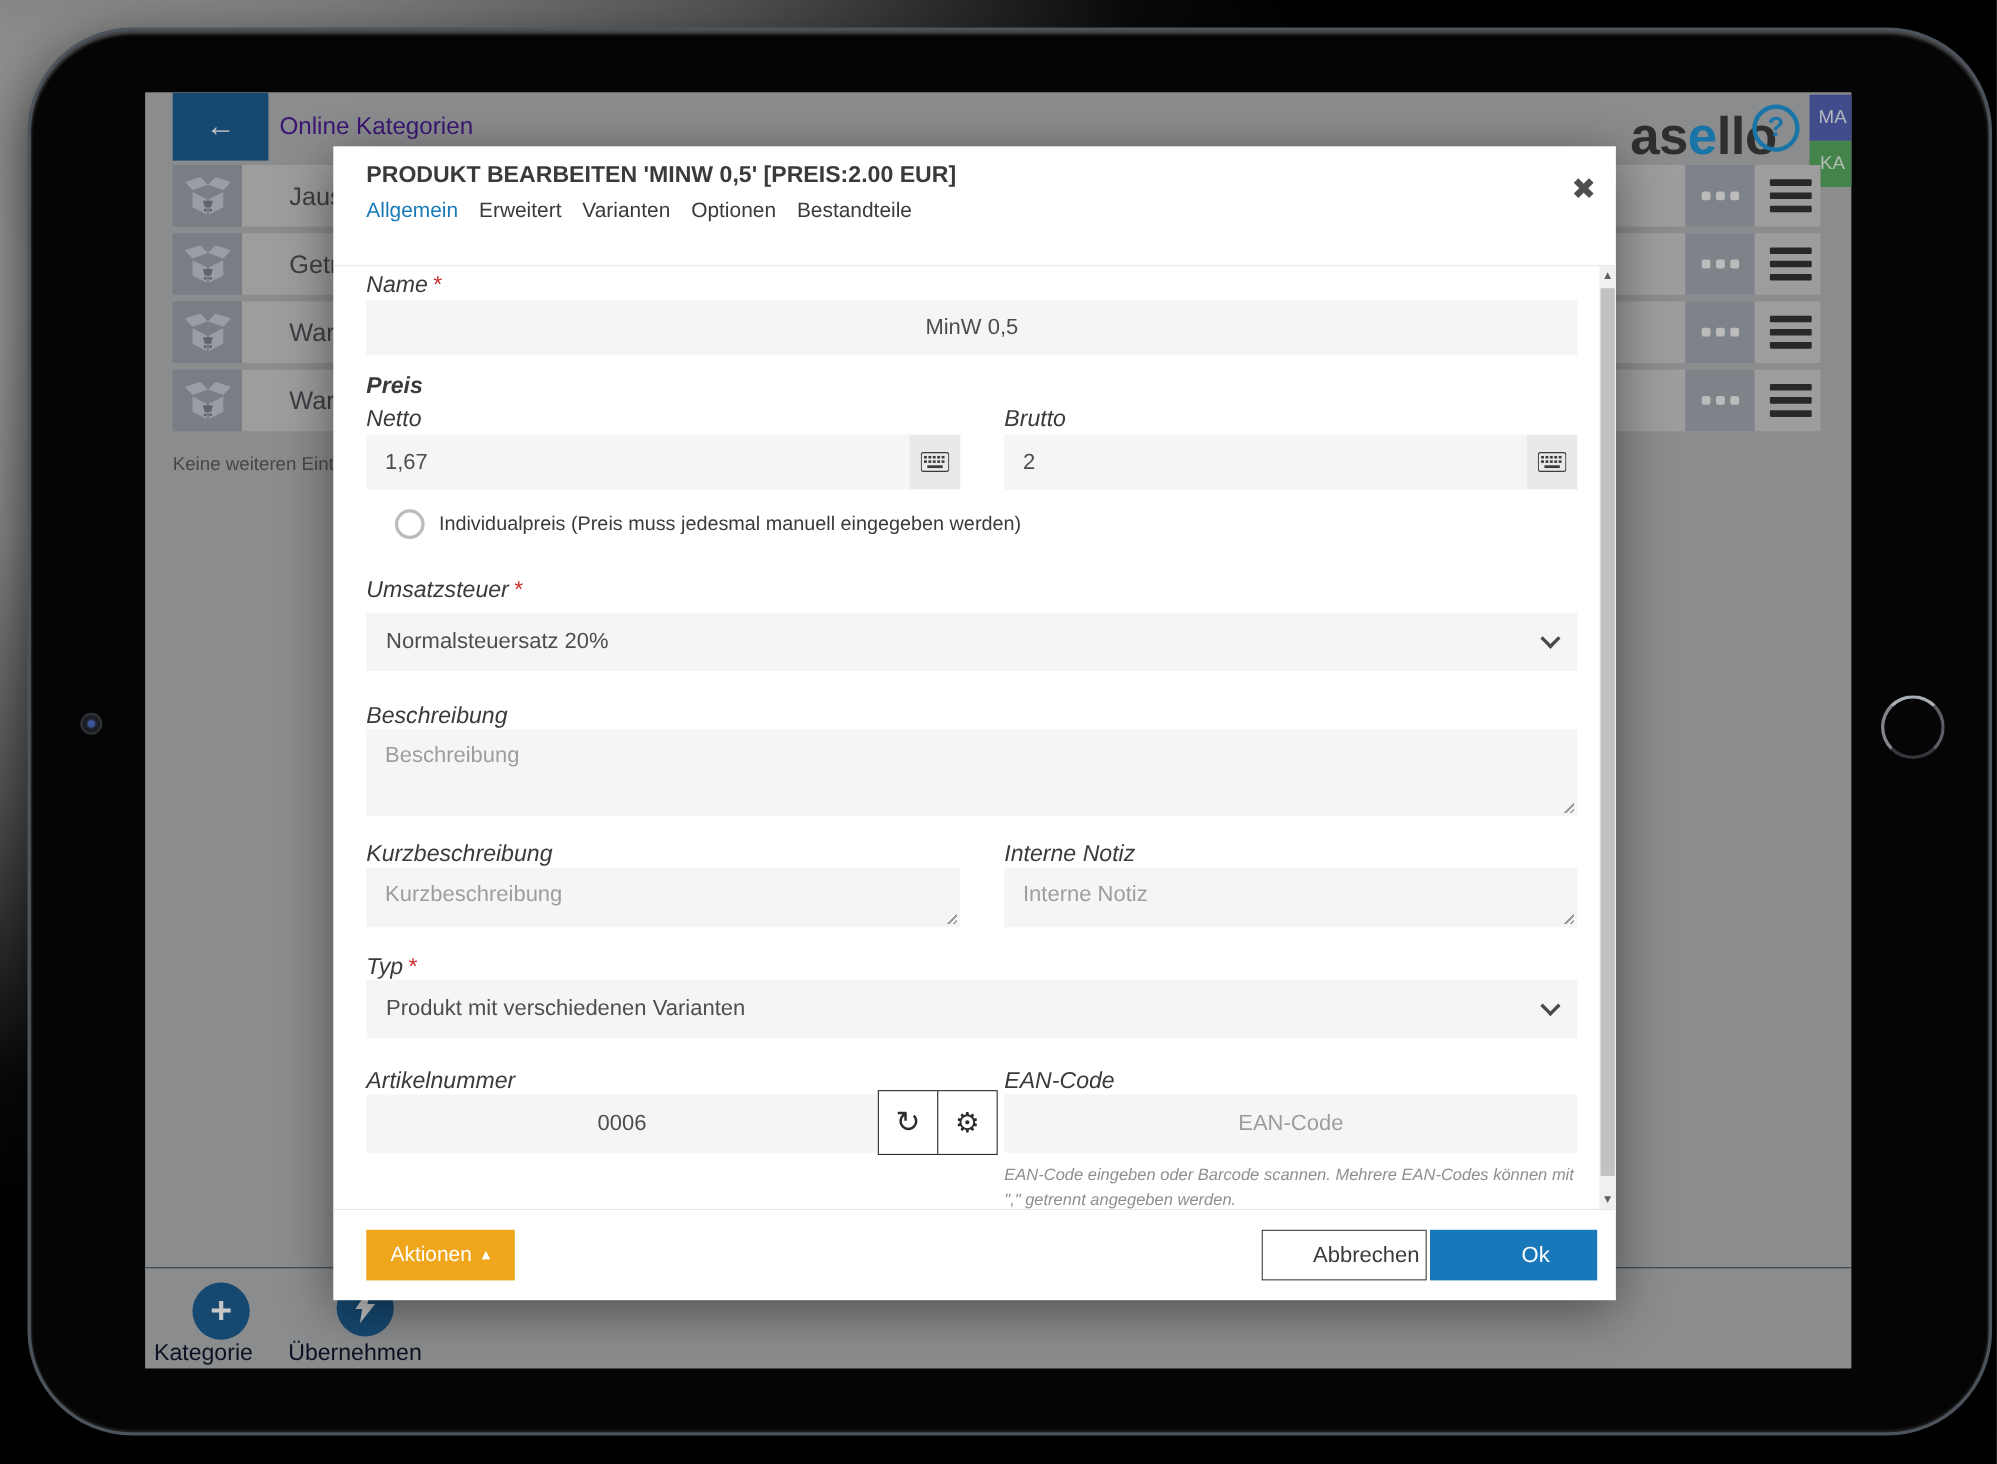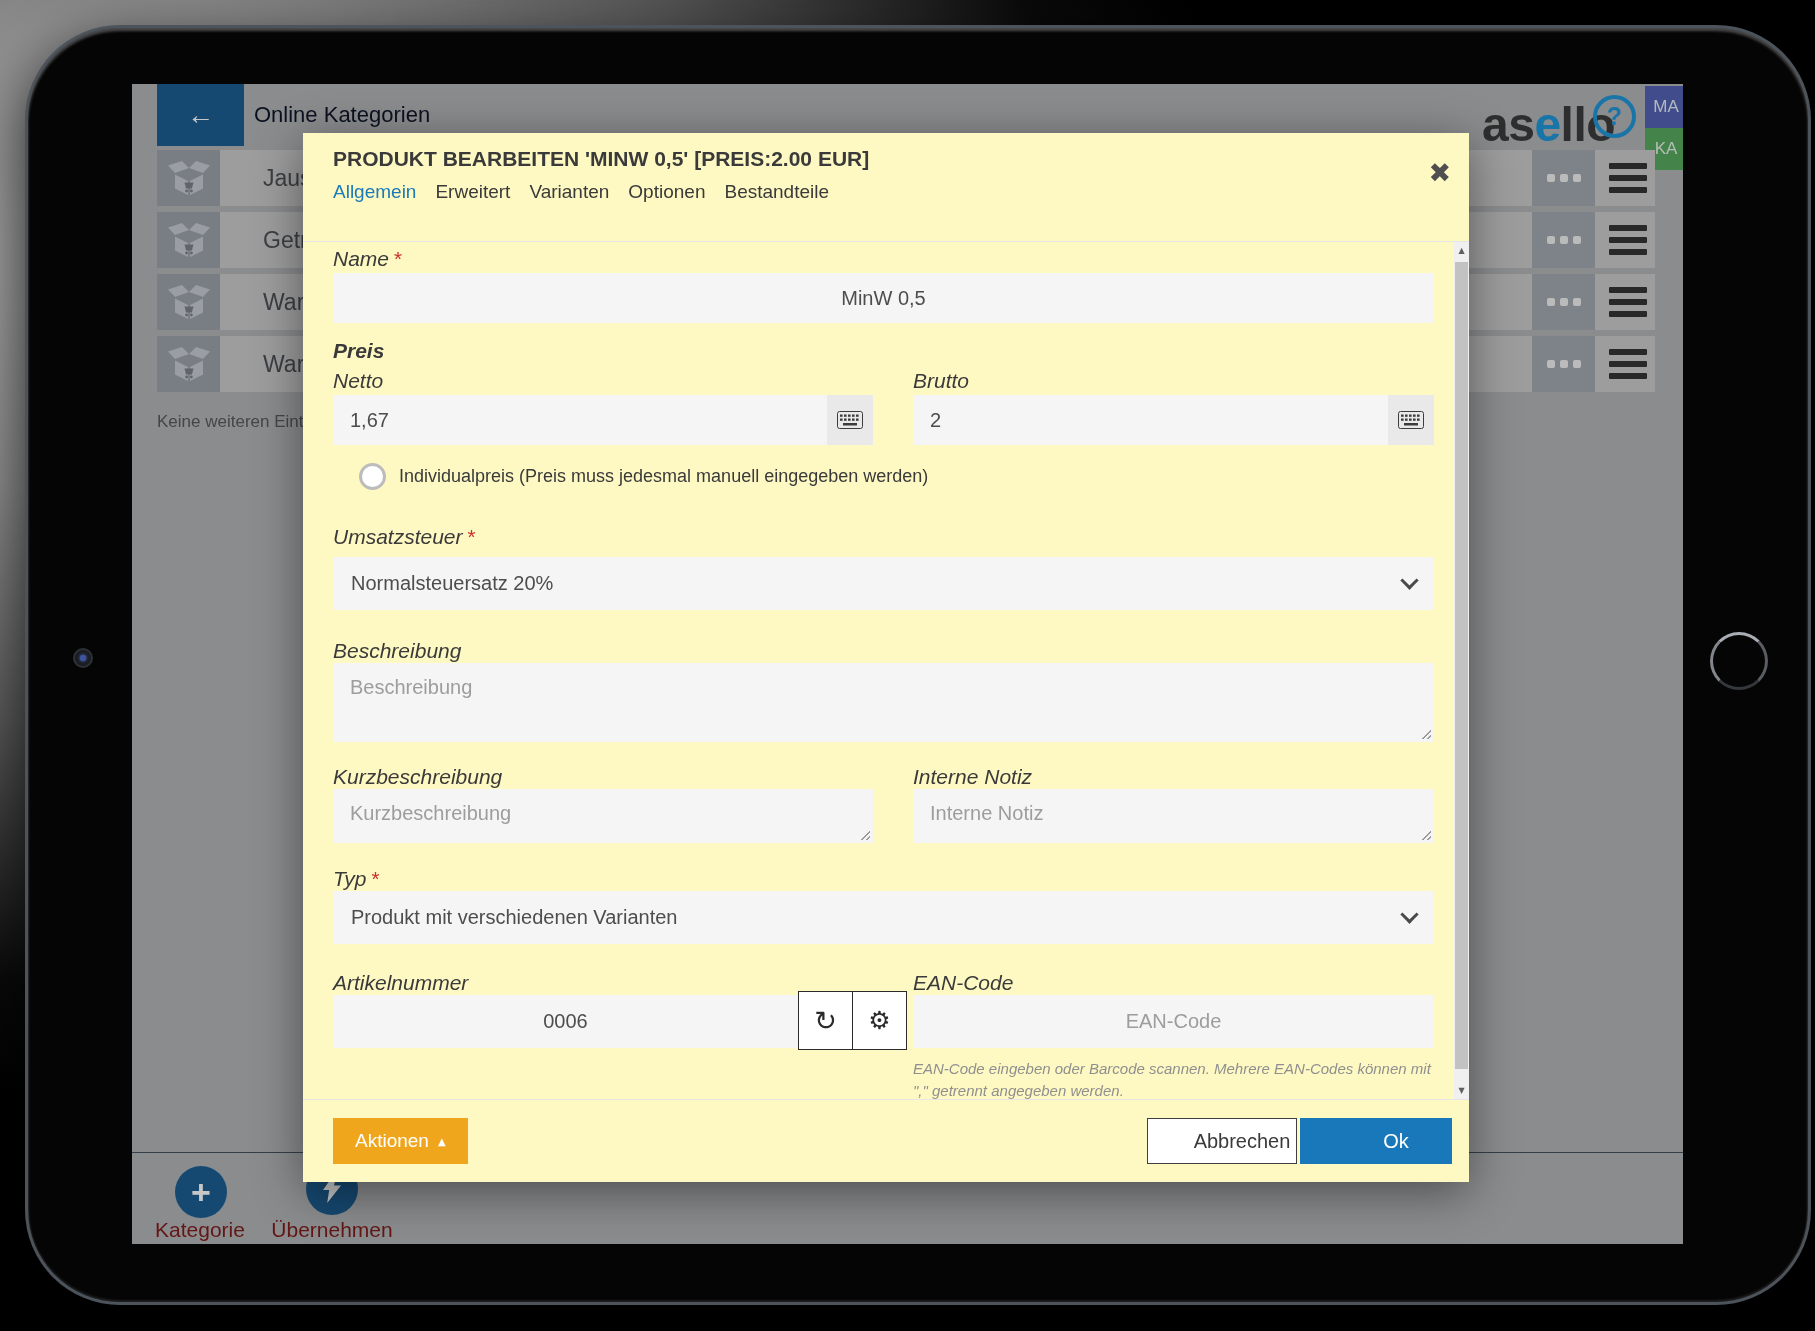--- a/index.html
+++ b/index.html
@@ -19,21 +19,21 @@
             background:#3d55a0; box-shadow:0 0 3px #5a7ad0; }
   .home-btn { position:absolute; left:1682px; top:604px; width:58px; height:58px; border-radius:50%;
             border:3px solid #5a5e64; border-top-color:#a9aeb5; border-left-color:#83878d; border-bottom-color:#34373b; }
 
   
   .screen { position:absolute; left:104px; top:56px; width:1551px; height:1160px;
             background:#b2b4b6; overflow:hidden; }
   .back-btn { position:absolute; left:25px; top:0; width:87px; height:62px; background:#1d5e91;
               color:#fff; display:flex; align-items:center; justify-content:center; font-size:27px; }
   .app-title { position:absolute; left:122px; top:0; height:62px; line-height:62px;
-               color:#0f172a; font-size:22px; }
+               color:#4c1d95; font-size:22px; }
   .logo { position:absolute; left:1350px; top:13px; font-size:48px; font-weight:bold; color:#3c3c3c; letter-spacing:-0.5px; }
   .logo .accent { color:#2196d8; }
   .help-circle { position:absolute; left:1461px; top:11px; width:43px; height:43px; border-radius:50%;
                  border:4px solid #2196d8; color:#2196d8; font-size:25px; font-weight:bold;
                  display:flex; align-items:center; justify-content:center; }
   .badge { position:absolute; left:1513px; width:42px; height:42px; display:flex; align-items:center;
            justify-content:center; font-size:17px; color:#e6ebf5; }
   .badge.ma { top:2px; background:#5262b2; }
   .badge.ka { top:44px; background:#58a85e; color:#e6f2e6; }
 
@@ -48,28 +48,28 @@
   .burger { position:absolute; right:8px; top:13px; width:38px; height:30px; display:flex;
             flex-direction:column; justify-content:space-between; }
   .burger span { display:block; height:6px; background:#343434; border-radius:1px; }
   .empty-note { position:absolute; left:25px; top:328px; font-size:17px; color:#5a5a5a; }
 
   .app-footer-line { position:absolute; left:0; right:0; top:1068px; height:1px; background:#46505e; }
   .round-btn { position:absolute; width:52px; height:52px; border-radius:50%; background:#1d5e91;
                color:#fff; display:flex; align-items:center; justify-content:center; }
   .round-btn.add { left:43px; top:1082px; font-size:34px; font-weight:bold; }
   .round-btn.bolt { left:174px; top:1079px; }
-  .round-label { position:absolute; top:1134px; font-size:21px; color:#7f1d1d; text-align:center; }
+  .round-label { position:absolute; top:1134px; font-size:21px; color:#0f172a; }
   .round-label.add { left:8px; width:120px; }
   .round-label.bolt { left:130px; width:140px; }
 
   .dim { position:absolute; inset:0; background:rgba(0,0,0,.22); z-index:5; }
 
   
-  .modal { position:absolute; left:171px; top:49px; width:1166px; height:1049px; background:#fef9c3;
+  .modal { position:absolute; left:171px; top:49px; width:1166px; height:1049px; background:#ffffff;
            z-index:10; box-shadow:0 10px 45px rgba(0,0,0,.45); }
   .m-title { position:absolute; left:30px; top:14px; font-size:21px; font-weight:bold; color:#3a3a3a; }
   .m-close { position:absolute; right:18px; top:24px; font-size:27px; color:#4f4f4f;
              font-family:"DejaVu Sans",sans-serif; cursor:pointer; }
   .m-tabs { position:absolute; left:30px; top:48px; display:flex; gap:19px; font-size:19px; color:#3a3a3a; }
   .m-tabs .tab.active { color:#1b7ab8; }
   .m-div { position:absolute; left:0; right:0; height:1px; background:#e6e6e6; }
   .d1 { top:108px; } .d2 { top:966px; }
 
   .lbl { position:absolute; font-size:21px; color:#3a3a3a;font-style:italic; }

